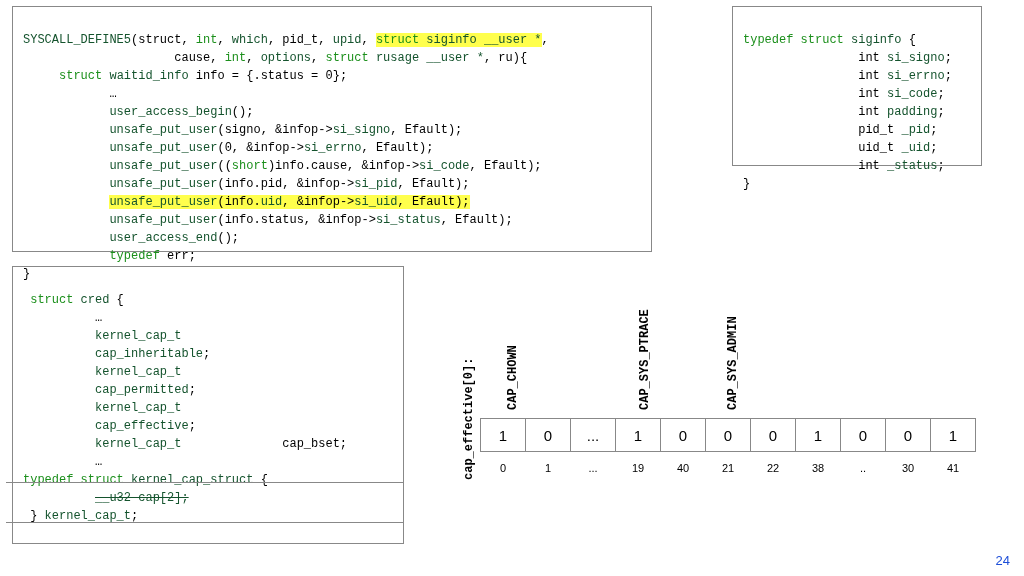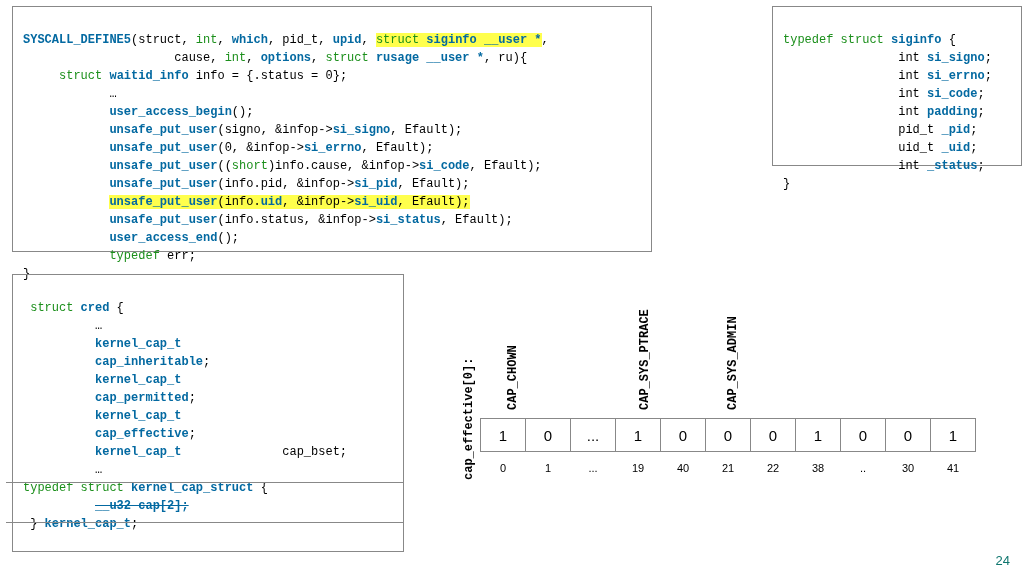--- a/index.html
+++ b/index.html
@@ -1,21 +1,21 @@
 <!DOCTYPE html>
 <html><head>
 <meta charset="utf-8">
 <style>
   html,body{margin:0;padding:0;background:#fff;font-family:"Courier New",monospace;font-size:12px}
   .page{position:relative;width:1024px;height:576px;background:#fff}
   .codebox{position:absolute;border:1px solid #888;padding:6px 10px;box-sizing:border-box;line-height:1.5;white-space:pre}
-  .kw-def{color:#0369a1;font-weight:bold}
+  .kw-def{color:#14532d;font-weight:normal}
   .kw-green{color:#1b8f1b}
   .hl{background:#ffff4d}
-  .pagenum{position:absolute;right:14px;bottom:8px;color:#0f766e;font-family:Arial,sans-serif;font-size:13px}
+  .pagenum{position:absolute;right:14px;bottom:8px;color:#1d4ed8;font-family:Arial,sans-serif;font-size:13px}
   
   .bits{position:absolute}
   .bits table{border-collapse:collapse}
   .bits td{border:1px solid #888;width:42px;height:30px;text-align:center;vertical-align:middle;font-size:15px;font-family:Arial,sans-serif}
   .bits .idx td{border:none;font-size:11px;font-family:Arial,sans-serif}
   .vcap{position:absolute;font-family:"Courier New",monospace;font-size:12px;font-weight:bold;transform:rotate(-90deg);transform-origin:left top}
 </style>
 </head>
 <body>
 <div class="page">
@@ -30,33 +30,33 @@
 <span>            </span><span class="kw-def">unsafe_put_user</span><span>(0, &amp;infop-&gt;</span><span class="kw-def">si_errno</span><span>, Efault);</span>
 <span>            </span><span class="kw-def">unsafe_put_user</span><span>((</span><span class="kw-green">short</span><span>)info.cause, &amp;infop-&gt;</span><span class="kw-def">si_code</span><span>, Efault);</span>
 <span>            </span><span class="kw-def">unsafe_put_user</span><span>(info.pid, &amp;infop-&gt;</span><span class="kw-def">si_pid</span><span>, Efault);</span>
 <span>            </span><span class="hl"><span class="kw-def">unsafe_put_user</span><span>(info.</span><span class="kw-def">uid</span><span>, &amp;infop-&gt;</span><span class="kw-def">si_uid</span><span>, Efault);</span></span>
 <span>            </span><span class="kw-def">unsafe_put_user</span><span>(info.status, &amp;infop-&gt;</span><span class="kw-def">si_status</span><span>, Efault);</span>
 <span>            </span><span class="kw-def">user_access_end</span><span>();</span>
 <span>            </span><span class="kw-green">typedef</span><span> err;</span>
 <span>}</span>
 </div>
 
-<div class="codebox" style="left:772px;top:6px;width:250px;height:160px">
+<div class="codebox" style="left:732px;top:6px;width:250px;height:160px">
 <span class="kw-green">typedef struct </span><span class="kw-def">siginfo</span><span> {</span>
 <span>                int </span><span class="kw-def">si_signo</span><span>;</span>
 <span>                int </span><span class="kw-def">si_errno</span><span>;</span>
 <span>                int </span><span class="kw-def">si_code</span><span>;</span>
 <span>                int </span><span class="kw-def">padding</span><span>;</span>
 <span>                pid_t </span><span class="kw-def">_pid</span><span>;</span>
 <span>                uid_t </span><span class="kw-def">_uid</span><span>;</span>
 <span>                int </span><span class="kw-def">_status</span><span>;</span>
 <span>}</span>
 </div>
 
-<div class="codebox" style="left:12px;top:274px;width:392px;height:278px">
+<div class="codebox" style="left:12px;top:266px;width:392px;height:278px">
 <span class="kw-green"> struct </span><span class="kw-def">cred</span><span> {</span>
 <span>          …</span>
 <span>          </span><span class="kw-def">kernel_cap_t</span>
 <span>          </span><span class="kw-def">cap_inheritable</span><span>;</span>
 <span>          </span><span class="kw-def">kernel_cap_t</span>
 <span>          </span><span class="kw-def">cap_permitted</span><span>;</span>
 <span>          </span><span class="kw-def">kernel_cap_t</span>
 <span>          </span><span class="kw-def">cap_effective</span><span>;</span>
 <span>          </span><span class="kw-def">kernel_cap_t</span><span>              cap_bset;</span>
 <span>          …</span>

